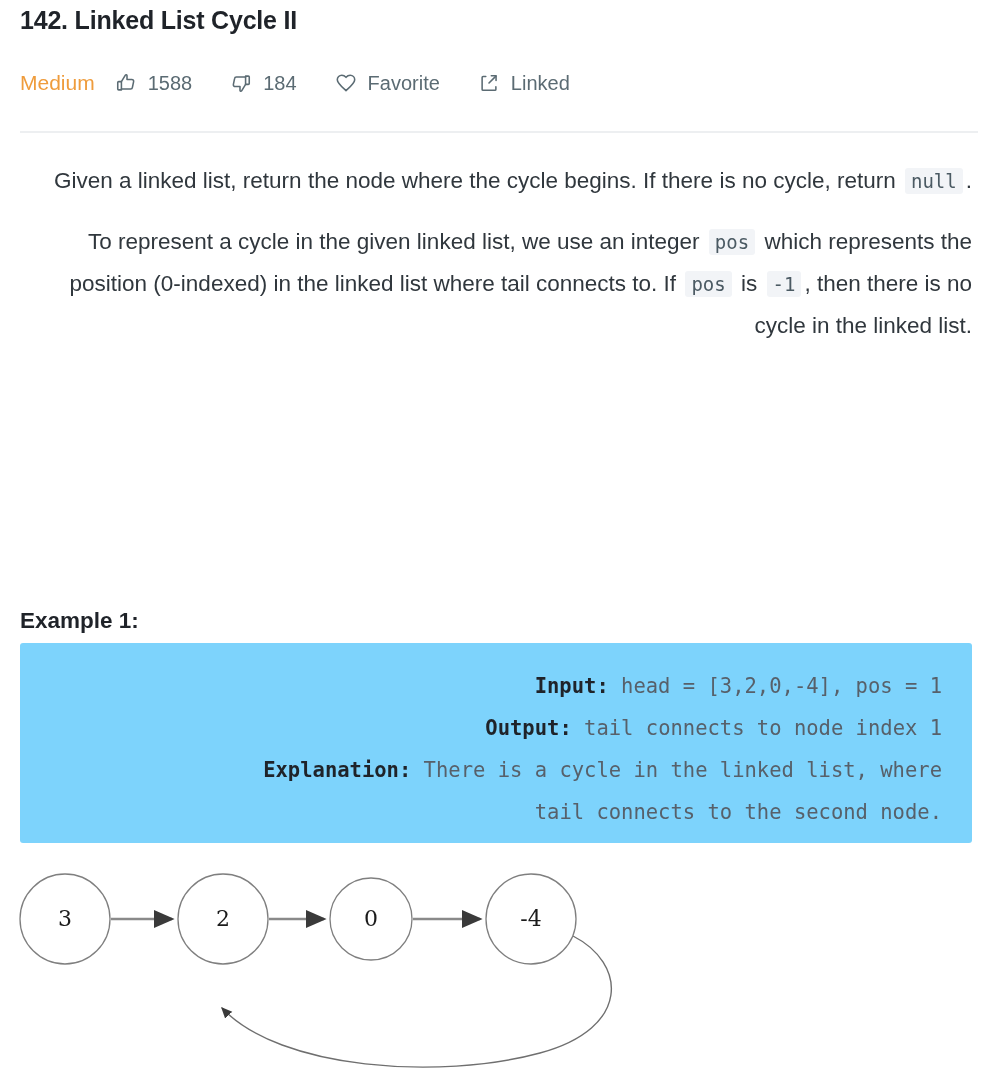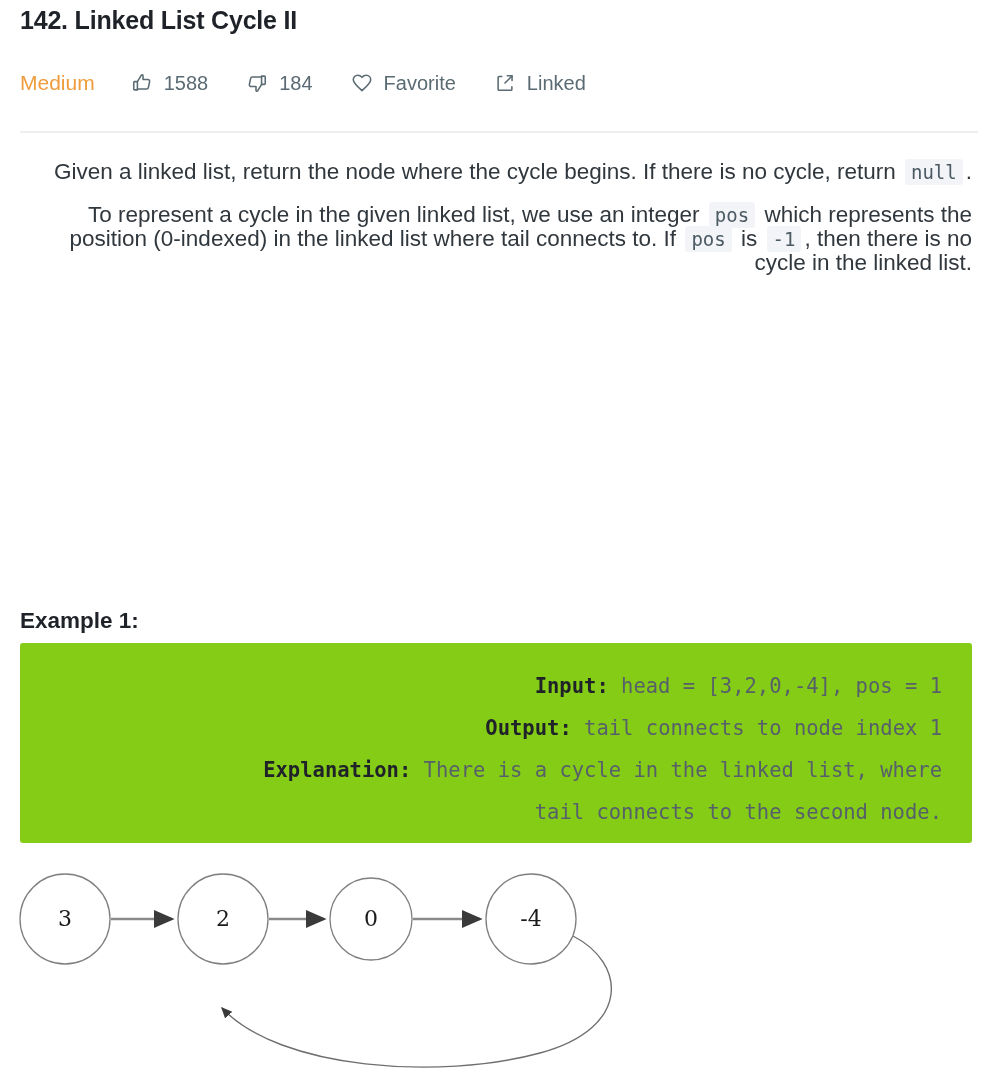--- a/index.html
+++ b/index.html
@@ -40,21 +40,21 @@
     position: absolute;
     left: 20px;
     top: 68px;
     display: flex;
     align-items: center;
     height: 30px;
   }
   .difficulty {
     font-size: 21px;
     color: #ef9c3c;
-    margin-right: 34px;
+    margin-right: 18px;
     white-space: nowrap;
   }
   .meta-item {
     display: flex;
     align-items: center;
     color: #5b6b73;
     font-size: 20px;
     margin-right: 36px;
     white-space: nowrap;
     cursor: pointer;
@@ -80,21 +80,21 @@
 
   
   .content {
     position: absolute;
     left: 20px;
     top: 160px;
     width: 952px;
   }
   .para {
     font-size: 22.5px;
-    line-height: 23px;
+    line-height: 41px;
     color: #30373d;
     margin: 0 0 19px 13px;
   }
   .para.note { margin-top: 11px; }
   .para b { font-weight: bold; color: #1f2329; }
 
   code.inline {
     font-family: "DejaVu Sans Mono", "Liberation Mono", monospace;
     font-size: 19px;
     background: #f2f4f7;
@@ -115,21 +115,21 @@
   }
 
   
   .code-block {
     position: absolute;
     left: 20px;
     top: 643px;
     width: 952px;
     height: 200px;
     box-sizing: border-box;
-    background: #84cc16;
+    background: #7dd3fc;
     border-radius: 3px;
     padding: 22px 30px;
     font-family: "DejaVu Sans Mono", "Liberation Mono", monospace;
     font-size: 20.5px;
     line-height: 42px;
     color: #57606a;
     white-space: pre-wrap;
   }
   .code-block .k {
     font-weight: bold;

